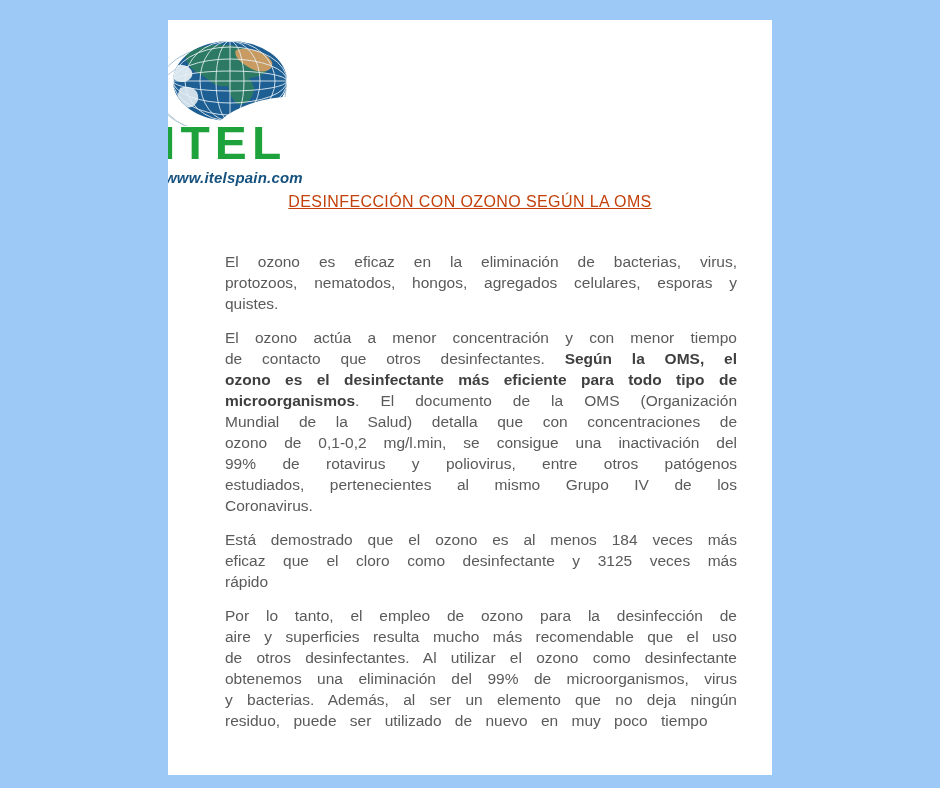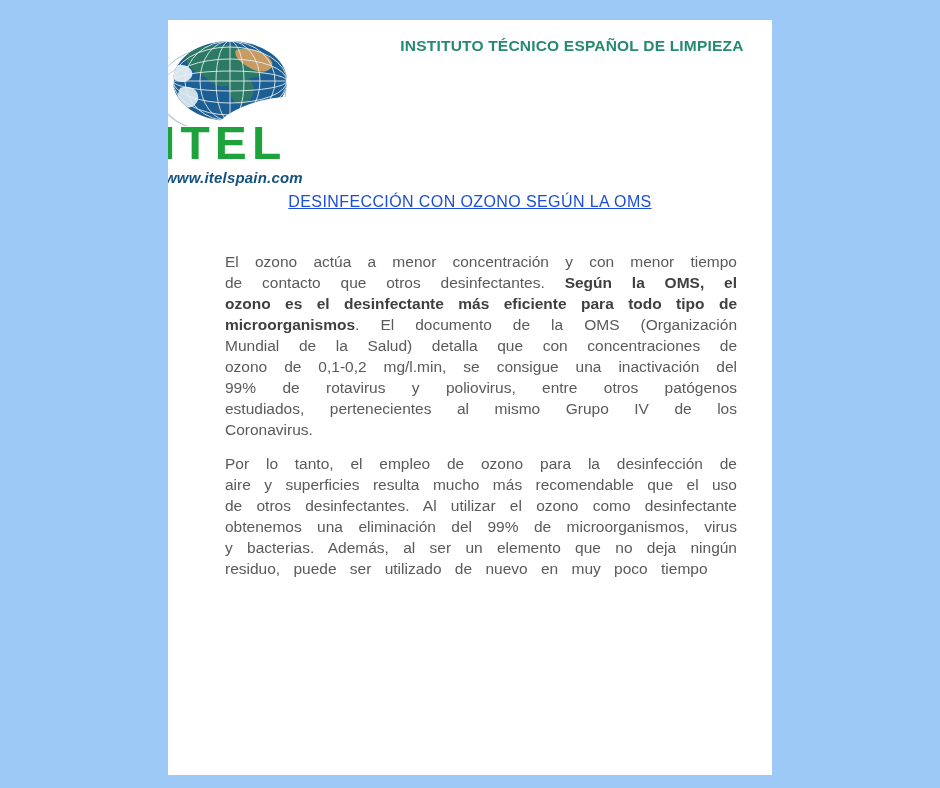--- a/index.html
+++ b/index.html
@@ -55,21 +55,21 @@
     font-weight: bold;
     color: #268a70;
     letter-spacing: 0.2px;
   }
   .doc-title {
     position: absolute;
     left: 0; top: 173px;
     width: 100%;
     text-align: center;
     font-size: 16px;
-    color: #1d4ed8;
+    color: #c2410c;
     text-decoration: underline;
     letter-spacing: 0.4px;
   }
   .doc-body {
     position: absolute;
     left: 57px; top: 231px;
     width: 512px;
   }
   .para {
     margin: 0 0 13px 0;
@@ -120,23 +120,24 @@
           <ellipse cx="64" cy="41" rx="45" ry="40" fill="none" stroke="#e8f1f6" stroke-width="1" opacity="0.85"></ellipse>
           <line x1="64" y1="1" x2="64" y2="81" stroke="#e8f1f6" stroke-width="1" opacity="0.85"></line>
         </g>
 
         <ellipse cx="100" cy="80" rx="52" ry="20" fill="#ffffff" transform="rotate(-14 100 80)"></ellipse>
       </svg>
       <div class="itel-wordmark">ITEL</div>
       <div class="site-url">www.itelspain.com</div>
     </div>
 
-    <div class="institute-name">INSTITUTO TÉCNICO ESPAÑOL DE LIMPIEZA</div>
 
     <div class="doc-title">DESINFECCIÓN CON OZONO SEGÚN LA OMS</div>
 
     <div class="doc-body">
+        <p class="para"><span>El ozono es eficaz en la eliminación de bacterias, virus, protozoos, nematodos, hongos, agregados celulares, esporas y quistes.</span></p>
         <p class="para"><span>El ozono actúa a menor concentración y con menor tiempo de contacto que otros desinfectantes. </span><span class="bold">Según la OMS, el ozono es el desinfectante más eficiente para todo tipo de microorganismos</span><span>. El documento de la OMS (Organización Mundial de la Salud) detalla que con concentraciones de ozono de 0,1-0,2 mg/l.min, se consigue una inactivación del 99% de rotavirus y poliovirus, entre otros patógenos estudiados, pertenecientes al mismo Grupo IV de los Coronavirus.</span></p>
+        <p class="para"><span>Está demostrado que el ozono es al menos 184 veces más eficaz que el cloro como desinfectante y 3125 veces más rápido</span></p>
         <p class="para"><span>Por lo tanto, el empleo de ozono para la desinfección de aire y superficies resulta mucho más recomendable que el uso de otros desinfectantes. Al utilizar el ozono como desinfectante obtenemos una eliminación del 99% de microorganismos, virus y bacterias. Además, al ser un elemento que no deja ningún residuo, puede ser utilizado de nuevo en muy poco tiempo</span></p>
       </div>
 
   </div>
 </div>
 
 </body></html>

